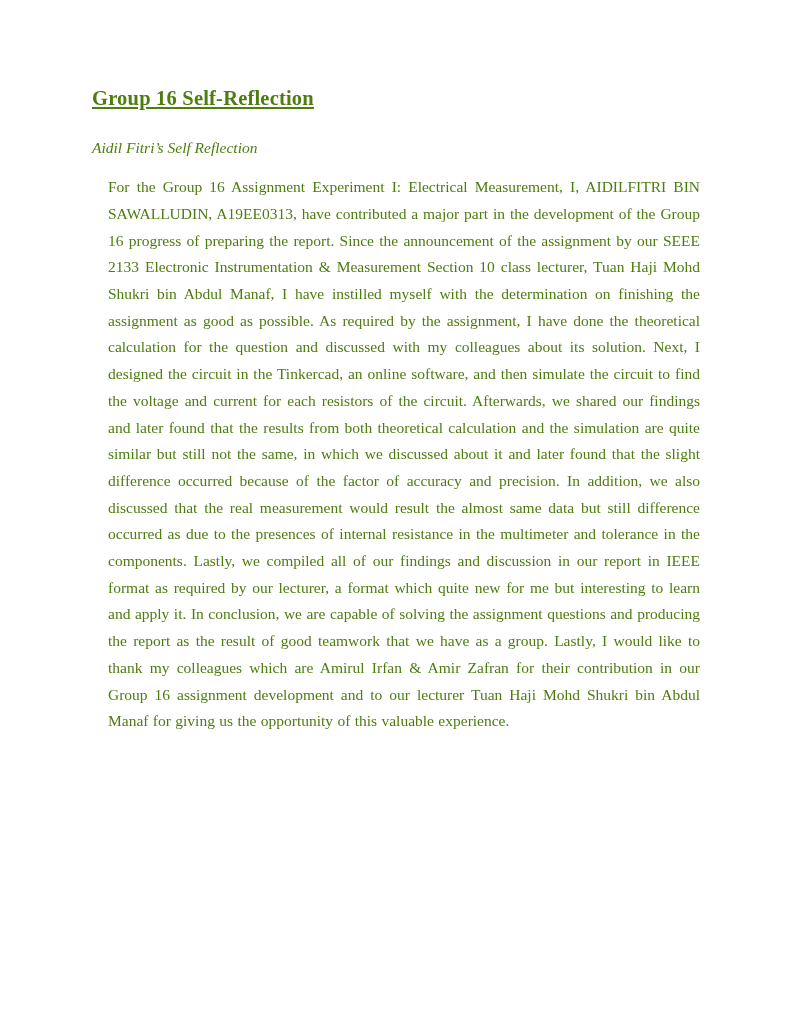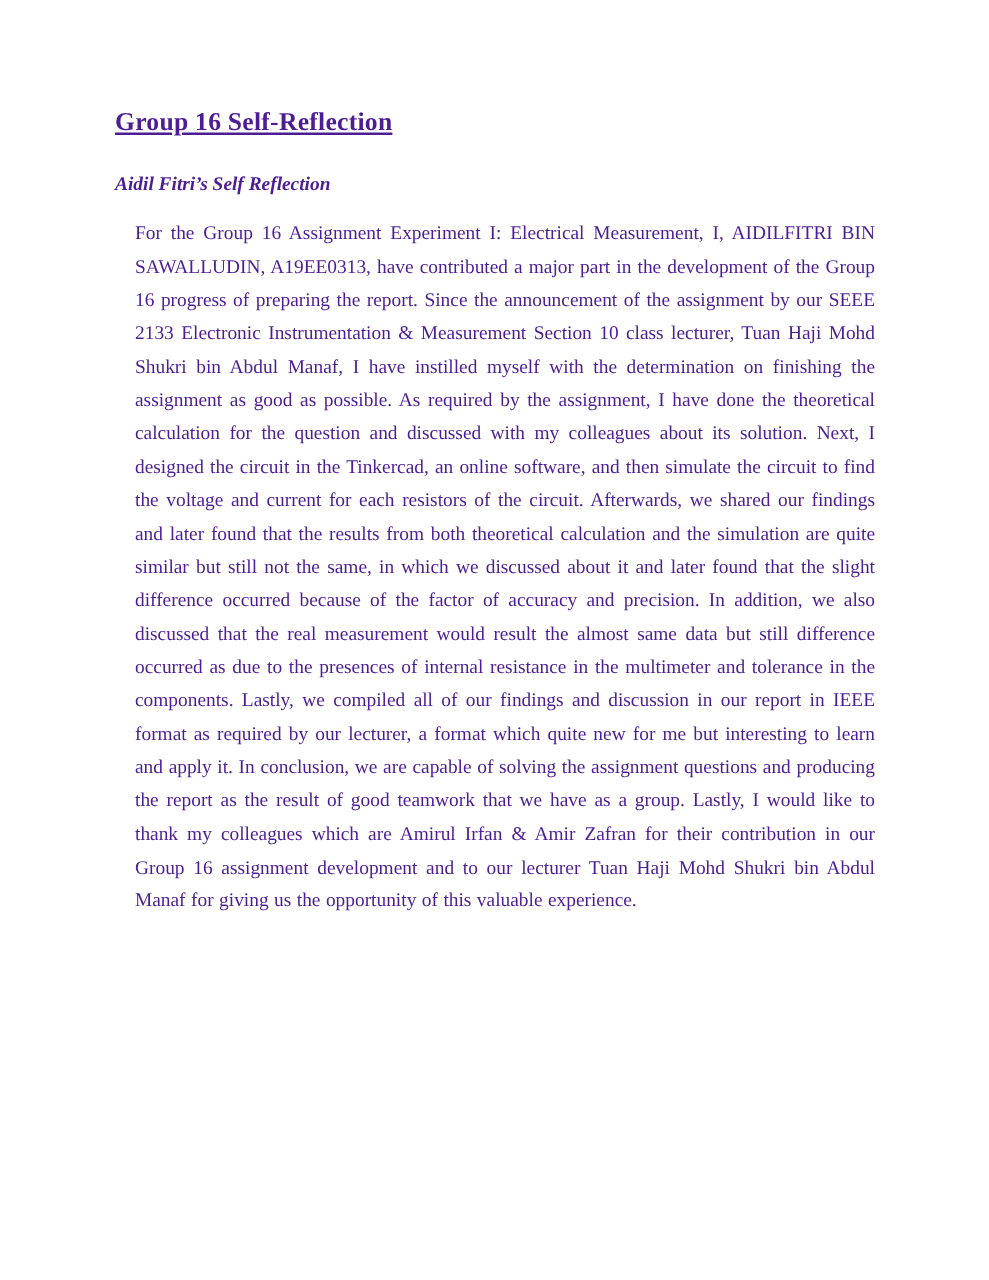--- a/index.html
+++ b/index.html
@@ -9,34 +9,34 @@
   }
   .page {
     position: relative;
     width: 791px;
     height: 1024px;
     margin: 0 auto;
     background: #ffffff;
     box-sizing: border-box;
     padding: 86px 91px 0 92px;
     font-family: "Liberation Serif", "DejaVu Serif", serif;
-    color: #4c1d95;
+    color: #4d7c0f;
     overflow: hidden;
   }
   .doc-title {
     font-size: 20.5px;
     font-weight: bold;
     text-decoration: underline;
     line-height: 1.2;
     margin: 0;
     letter-spacing: 0.2px;
   }
   .doc-subtitle {
     font-size: 15.5px;
-    font-weight: bold;
+    font-weight: normal;
     font-style: italic;
     line-height: 1.2;
     margin: 28px 0 0 0;
   }
   .doc-paragraph {
     font-size: 15.5px;
     line-height: 26.7px;
     text-align: justify;
     margin: 17px 0 0 16px;
     word-spacing: 0.5px;

